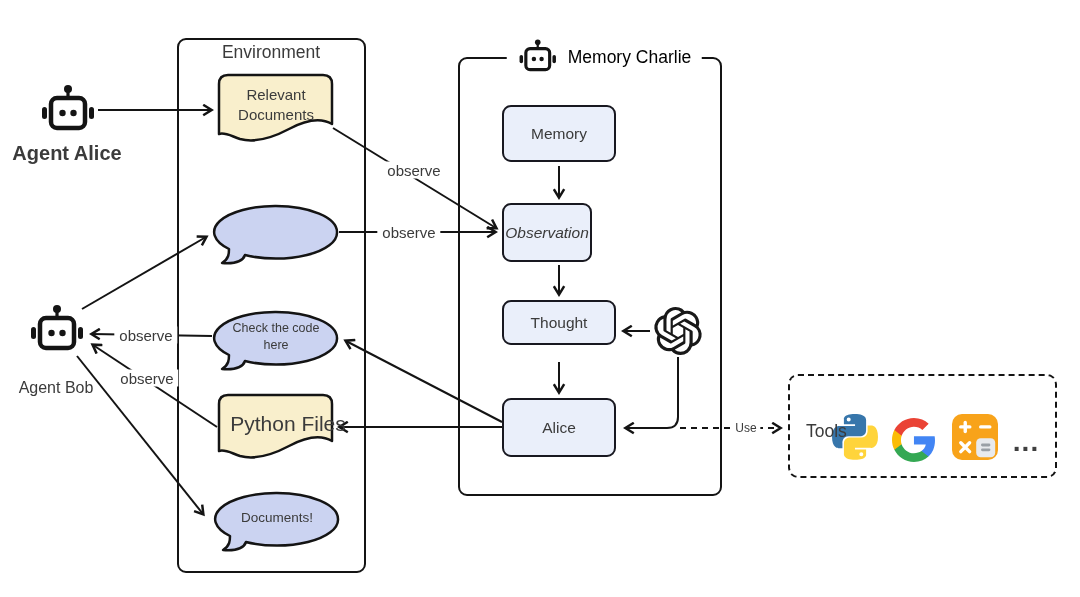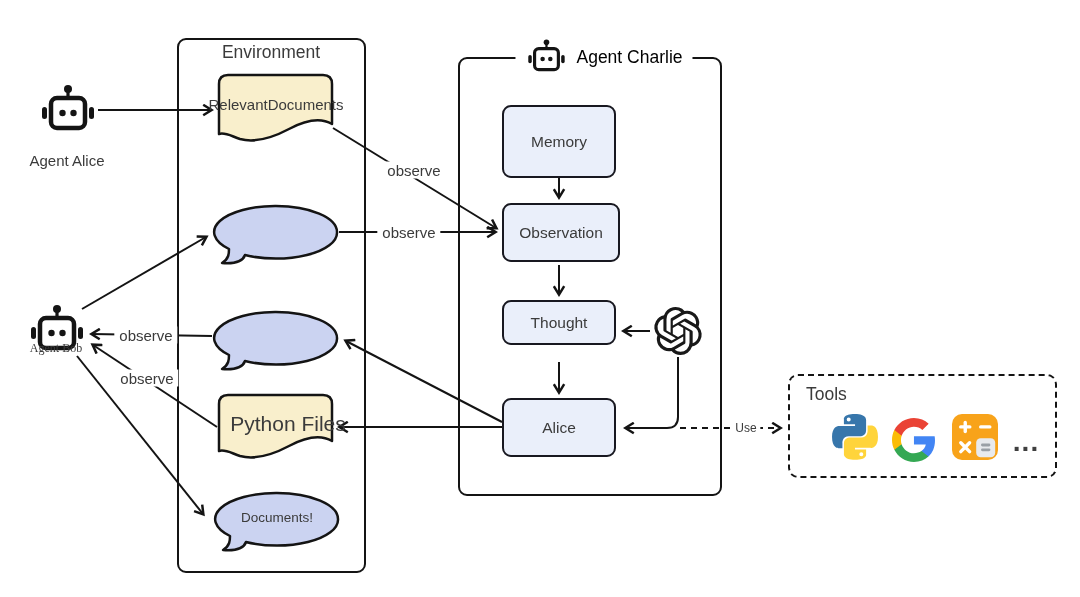--- a/index.html
+++ b/index.html
@@ -9,25 +9,25 @@
   }
   .layer{position:absolute;left:0;top:0;}
   .frame{position:absolute;border:2px solid #141414;border-radius:9px;box-sizing:border-box;background:transparent;}
   .frame.dashed{border:2.5px dashed #141414;border-radius:10px;}
   .node{
     position:absolute;background:#EAEFFA;border:2px solid #181820;border-radius:9px;
     box-sizing:border-box;display:flex;align-items:center;justify-content:center;
     font-size:15.5px;color:#3b3b3b;
   }
   .lbl{position:absolute;transform:translate(-50%,-50%);color:#3b3b3b;white-space:nowrap;}
-  .lbl-left{position:absolute;transform:translate(0,-50%);color:#3b3b3b;white-space:nowrap;}
+  .lbl-left{position:absolute;transform:translate(0,-50%);color:#3b3b3b;white-space:nowrap;margin-top:37px;}
   .onwire{background:#ffffff;padding:0 5px;}
   .title{font-size:17.5px;}
   .shape-text{
-    position:absolute;transform:translate(-50%,-50%);display:flex;flex-direction:row;
+    position:absolute;transform:translate(-50%,-50%);display:flex;flex-direction:column;
     align-items:center;justify-content:flex-start;text-align:center;color:#3b3b3b;line-height:1.35;
   }
   .charlie-title{
     position:absolute;transform:translate(-50%,-50%);display:flex;align-items:center;
     gap:9px;background:#ffffff;padding:0 10px;
   }
   .ellipsis{font-weight:bold;font-size:28px;color:#3f3f3f;letter-spacing:1px;}
 </style>
 </head>
 <body>
@@ -112,52 +112,56 @@
   <div class="frame" style="left:177px;top:38px;width:189px;height:535px;"></div>
   <div class="frame" style="left:458px;top:57px;width:264px;height:439px;"></div>
   <div class="frame dashed" style="left:788px;top:374px;width:269px;height:104px;"></div>
 
   <span class="lbl onwire title" style="left:271px;top:52px;">Environment</span>
 
   <div class="charlie-title" style="left:604px;top:57px;">
     <svg width="42" height="37" viewBox="0 0 60 52">
         <use href="#robot"></use>
       </svg>
-    <span class="title">Agent Charlie</span>
+    <span class="title">Memory Charlie</span>
   </div>
 
   <span class="lbl-left title" style="left:806px;top:394px;">Tools</span>
   <span class="lbl ellipsis" style="left:1026px;top:442px;">...</span>
 
-  <div class="node" style="left:502px;top:105px;width:114px;height:73px;">
+  <div class="node" style="left:502px;top:105px;width:114px;height:57px;">
     <span>Memory</span>
   </div>
-  <div class="node" style="left:502px;top:203px;width:118px;height:59px;">
+  <div class="node" style="left:502px;top:203px;width:90px;height:59px;font-style:italic;">
     <span>Observation</span>
   </div>
   <div class="node" style="left:502px;top:300px;width:114px;height:45px;">
     <span>Thought</span>
   </div>
   <div class="node" style="left:502px;top:398px;width:114px;height:59px;">
     <span>Alice</span>
   </div>
 
   <div class="shape-text" style="left:276px;top:105px;font-size:15px;">
     <span>Relevant</span>
     <span>Documents</span>
   </div>
+  <div class="shape-text" style="left:276px;top:337px;font-size:12.5px;">
+    <span>Check the code</span>
+    <span>here</span>
+  </div>
   <div class="shape-text" style="left:288px;top:424px;font-size:21px;">
     <span>Python Files</span>
   </div>
   <div class="shape-text" style="left:277px;top:518px;font-size:13.5px;">
     <span>Documents!</span>
   </div>
 
-  <span class="lbl" style="left:67px;top:160px;font-size:15px;">Agent Alice</span>
-  <span class="lbl" style="left:56px;top:348px;font-size:12px;font-family:Liberation Serif, serif;">Agent Bob</span>
+  <span class="lbl" style="left:67px;top:153px;font-size:20px;font-weight:bold;">Agent Alice</span>
+  <span class="lbl" style="left:56px;top:388px;font-size:16px;">Agent Bob</span>
 
   <span class="lbl onwire" style="left:414px;top:170px;font-size:15px;">observe</span>
   <span class="lbl onwire" style="left:409px;top:232px;font-size:15px;">observe</span>
   <span class="lbl onwire" style="left:146px;top:335px;font-size:15px;">observe</span>
   <span class="lbl onwire" style="left:147px;top:378px;font-size:15px;">observe</span>
   <span class="lbl onwire" style="left:746px;top:428px;font-size:12px;padding:0 4px;">Use</span>
 
 </div>
 
 </body></html>

